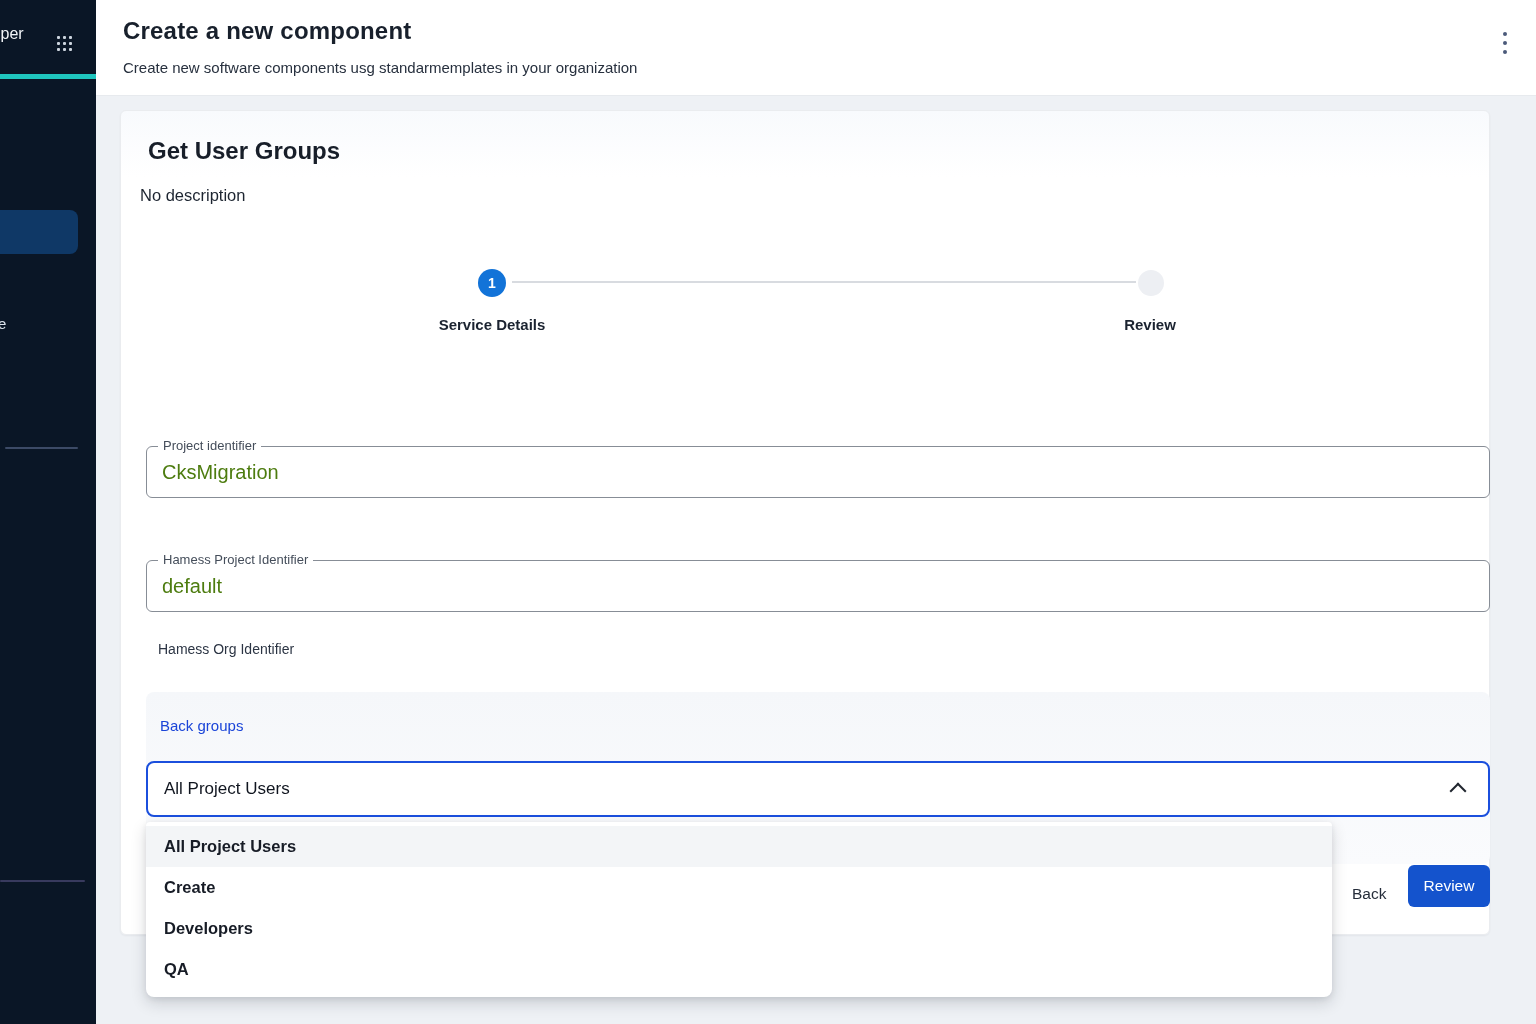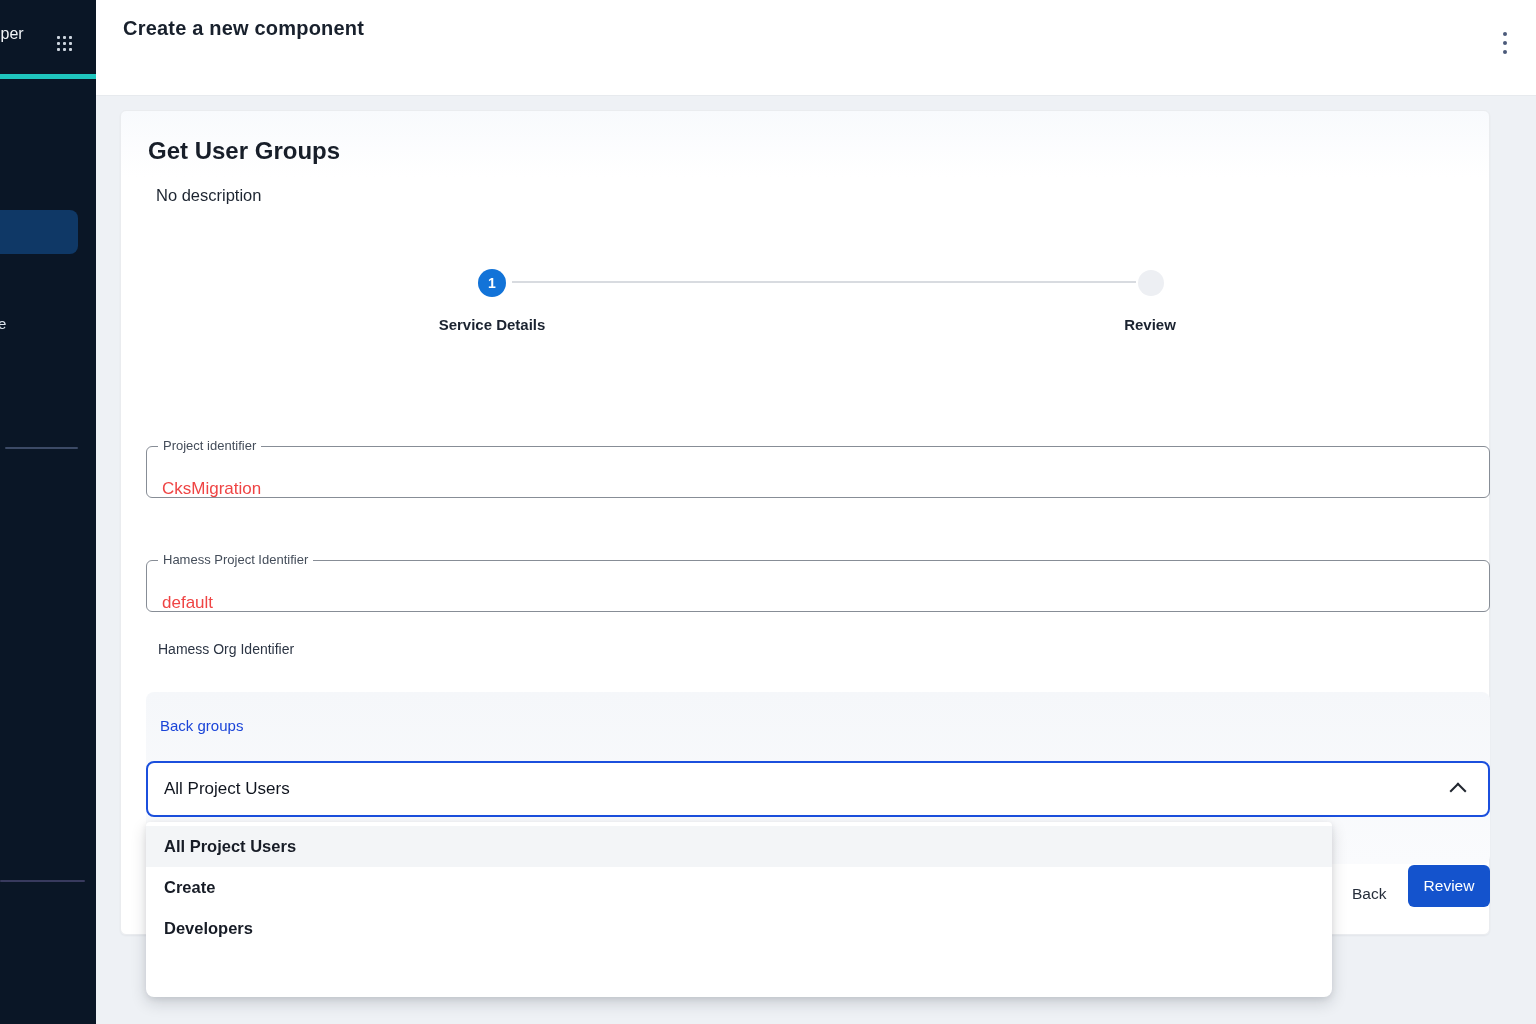--- a/index.html
+++ b/index.html
@@ -14,44 +14,44 @@
                display:grid; grid-template-columns:repeat(3,3.2px); grid-auto-rows:3.2px; gap:2.6px; cursor:pointer; }
   .apps-grid span { background:#ccd4de; border-radius:1px; }
   .sidebar-accent { position:absolute; left:0; top:74px; width:96px; height:5px; background:#1fc6be; }
   .sidebar-active { position:absolute; left:-8px; top:210px; width:86px; height:44px; background:#0f3866; border-radius:8px; }
   .sidebar-partial-e { position:absolute; left:-2px; top:315px; color:#dde4ec; font-size:15px; }
   .sidebar-div1 { position:absolute; left:5px; top:447px; width:73px; height:2px; background:#3c4a66; border-radius:1px; }
   .sidebar-div2 { position:absolute; left:0; top:880px; width:85px; height:2px; background:#383a5e; border-radius:1px; }
 
   
   .header { position:absolute; left:96px; top:0; width:1440px; height:96px; background:#ffffff; border-bottom:1px solid #e7eaee; z-index:2; }
-  .page-title { position:absolute; left:27px; top:17px; font-size:20px; font-weight:700; color:#18202c; letter-spacing:.2px; }
+  .page-title { position:absolute; left:27px; top:17px; font-size:24px; font-weight:700; color:#18202c; letter-spacing:.2px; }
   .page-subtitle { position:absolute; left:27px; top:59px; font-size:15px; color:#27303e; }
   .kebab { position:absolute; right:24px; top:32px; width:14px; height:22px; display:flex; flex-direction:column; align-items:center; justify-content:space-between; cursor:pointer; }
   .kebab i { width:4px; height:4px; background:#4b5a7a; border-radius:50%; }
 
   
   .card { position:absolute; left:120px; top:110px; width:1370px; height:825px; background:linear-gradient(180deg,#f8fafd 0%,#ffffff 8%);
           border:1px solid #eaecef; border-radius:6px; box-shadow:0 1px 2px rgba(16,24,40,.05); z-index:3; }
   .wizard-name { position:absolute; left:148px; top:137px; font-size:24px; font-weight:700; color:#171e29; z-index:4; }
-  .wizard-desc { position:absolute; left:156px; top:186px; font-size:16.5px; color:#1d2531; z-index:4; }
+  .wizard-desc { position:absolute; left:140px; top:186px; font-size:16.5px; color:#1d2531; z-index:4; }
 
   
   .step-circle-active { position:absolute; left:478px; top:269px; width:28px; height:28px; border-radius:50%; background:#1273d8;
           color:#ffffff; font-size:14px; font-weight:700; display:flex; align-items:center; justify-content:center; z-index:4; cursor:pointer; }
   .step-connector { position:absolute; left:512px; top:281px; width:624px; height:2px; background:#d8dbe0; z-index:4; }
   .step-circle-inactive { position:absolute; left:1138px; top:270px; width:26px; height:26px; border-radius:50%; background:#edeff3; z-index:4; cursor:pointer; }
   .step-label-1 { position:absolute; left:414px; top:316px; width:156px; text-align:center; font-size:15px; font-weight:600; color:#1b2330; z-index:4; }
   .step-label-2 { position:absolute; left:1090px; top:316px; width:120px; text-align:center; font-size:15px; font-weight:600; color:#1b2330; z-index:4; }
 
   
   .tf { position:absolute; left:146px; width:1344px; height:52px; background:#ffffff; border:1.5px solid #878d96; border-radius:6px; z-index:4;padding-left:24px; }
   .tf-label { position:absolute; top:-9px; left:11px; background:#ffffff; padding:0 5px; font-size:13px; color:#444d5a; white-space:nowrap; }
-  .tf input { position:absolute; left:15px; top:17px; width:1300px; height:100%; border:none; outline:none; background:transparent;
-              font-family:"Liberation Sans","DejaVu Sans",sans-serif; font-size:17px; color:#ef4444; }
+  .tf input { position:absolute; left:15px; top:0; width:1300px; height:100%; border:none; outline:none; background:transparent;
+              font-family:"Liberation Sans","DejaVu Sans",sans-serif; font-size:20px; color:#4d7c0f; }
   .tf-project { top:446px; }
   .tf-harness { top:560px; }
   .org-label { position:absolute; left:158px; top:641px; font-size:14px; color:#2c3544; z-index:4; }
 
   
   .ug-section { position:absolute; left:146px; top:692px; width:1344px; height:172px; background:linear-gradient(180deg,#f5f7fa,#fafbfd); border-radius:8px; z-index:4; }
   .ug-link { position:absolute; left:160px; top:717px; font-size:15px; font-weight:500; color:#1a44d8; z-index:5; cursor:pointer; }
   .ug-select { position:absolute; left:146px; top:761px; width:1344px; height:56px; background:#ffffff; border:2px solid #1b4fdd; border-radius:8px; z-index:6; cursor:pointer; }
   .ug-select-value { position:absolute; left:16px; top:16px; font-size:17px; font-weight:500; color:#10151f; }
   .chevron-up { position:absolute; right:24px; top:22px; width:12px; height:12px; border-left:2.5px solid #20262f; border-top:2.5px solid #20262f; transform:rotate(45deg); }
@@ -88,20 +88,21 @@
     </div>
     <div class="sidebar-accent"></div>
     <div class="sidebar-active"></div>
     <span class="sidebar-partial-e">e</span>
     <div class="sidebar-div1"></div>
     <div class="sidebar-div2"></div>
   </div>
 
   <div class="header">
     <div class="page-title">Create a new component</div>
+    <div class="page-subtitle">Create new software components usg standarmemplates in your organization</div>
     <div class="kebab">
       <i></i>
       <i></i>
       <i></i>
     </div>
   </div>
 
   <div class="card"></div>
   <div class="wizard-name">Get User Groups</div>
   <div class="wizard-desc">No description</div>
@@ -129,18 +130,19 @@
 
   <div class="ug-select">
     <span class="ug-select-value">All Project Users</span>
     <span class="chevron-up"></span>
   </div>
 
   <div class="menu">
     <div class="menu-option selected">All Project Users</div>
     <div class="menu-option">Create</div>
     <div class="menu-option">Developers</div>
+    <div class="menu-option">QA</div>
   </div>
 
   <button class="back-btn">Back</button>
   <button class="review-btn">Review</button>
 
 </div>
 
 </body></html>

